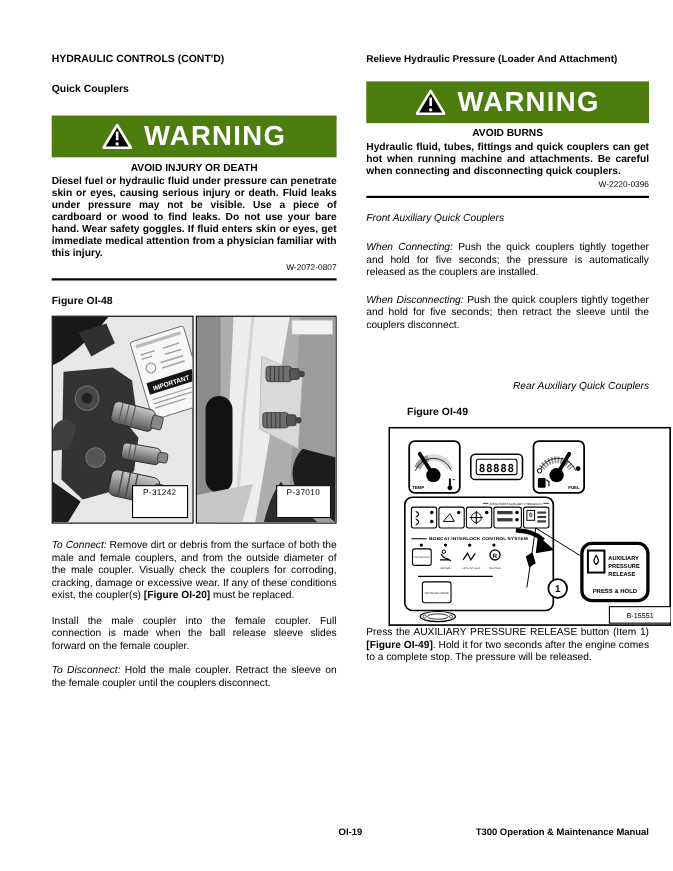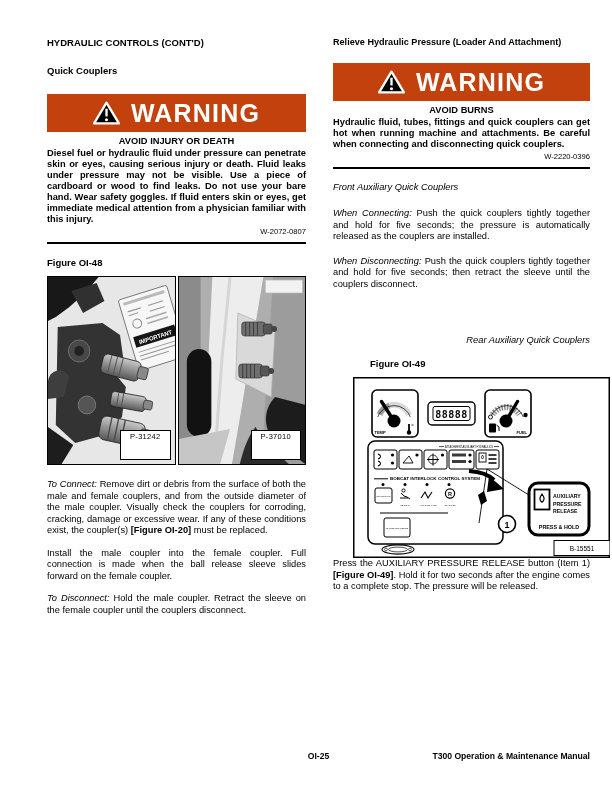--- a/index.html
+++ b/index.html
@@ -1,26 +1,26 @@
 <!DOCTYPE html>
 <html><head>
 <meta charset="utf-8">
 <style>
   html,body{margin:0;padding:0;background:#9a9a9a;}
   .page{position:relative;width:612px;height:792px;background:#fff;margin:0 auto;
         font-family:"Liberation Sans",sans-serif;color:#000;overflow:hidden;}
-  .col{position:absolute;top:37px;}
+  .col{position:absolute;top:48px;}
   .col.left{left:47px;width:259px;}
   .col.right{left:333px;width:257px;}
 
   .sec-title{font-size:9.5px;font-weight:bold;margin:0 0 17px 0;}
   .col.right .sec-title{font-size:9.1px;margin-bottom:16px;}
   .sub-title{font-size:9.5px;font-weight:bold;margin:0 0 18px 0;}
 
-  .warn-banner{height:38px;background:#c2410c;display:flex;align-items:center;
+  .warn-banner{height:38px;background:#4d7c0f;display:flex;align-items:center;
                justify-content:center;gap:11px;margin:0 0 4px 0;}
   .warn-word{color:#fff;font-size:25px;font-weight:800;letter-spacing:1.2px;line-height:1;}
   .warn-head{text-align:center;font-size:9.3px;font-weight:bold;margin:0 0 2px 0;}
   .warn-body{margin:0;font-size:9.3px;font-weight:bold;line-height:11px;text-align:justify;}
   .warn-code{text-align:right;font-size:7.6px;margin:2px 0 0 0;}
   .rule{border:0;border-top:2px solid #000;margin:6px 0 13px 0;}
 
   .fig-caption{font-size:9.5px;font-weight:bold;margin:0 0 8px 0;}
   .photo-pair{display:flex;gap:2px;margin:0 0 14px 0;}
   .photo{position:relative;flex:1;height:187px;border:1px solid #000;overflow:hidden;background:#ddd;}
@@ -336,17 +336,17 @@
         </g>
       </svg>
     </div>
 
     <p class="body press-para">
       <span>Press the AUXILIARY PRESSURE RELEASE button (Item 1) </span><span class="bold">[Figure OI-49]</span><span>. Hold it for two seconds after the engine comes to a complete stop. The pressure will be released.</span>
     </p>
   </div>
 
   <div class="footer">
-    <div class="page-num">OI-25</div>
+    <div class="page-num">OI-19</div>
     <div class="manual-title">T300 Operation &amp; Maintenance Manual</div>
   </div>
 
 </div>
 
 </body></html>

